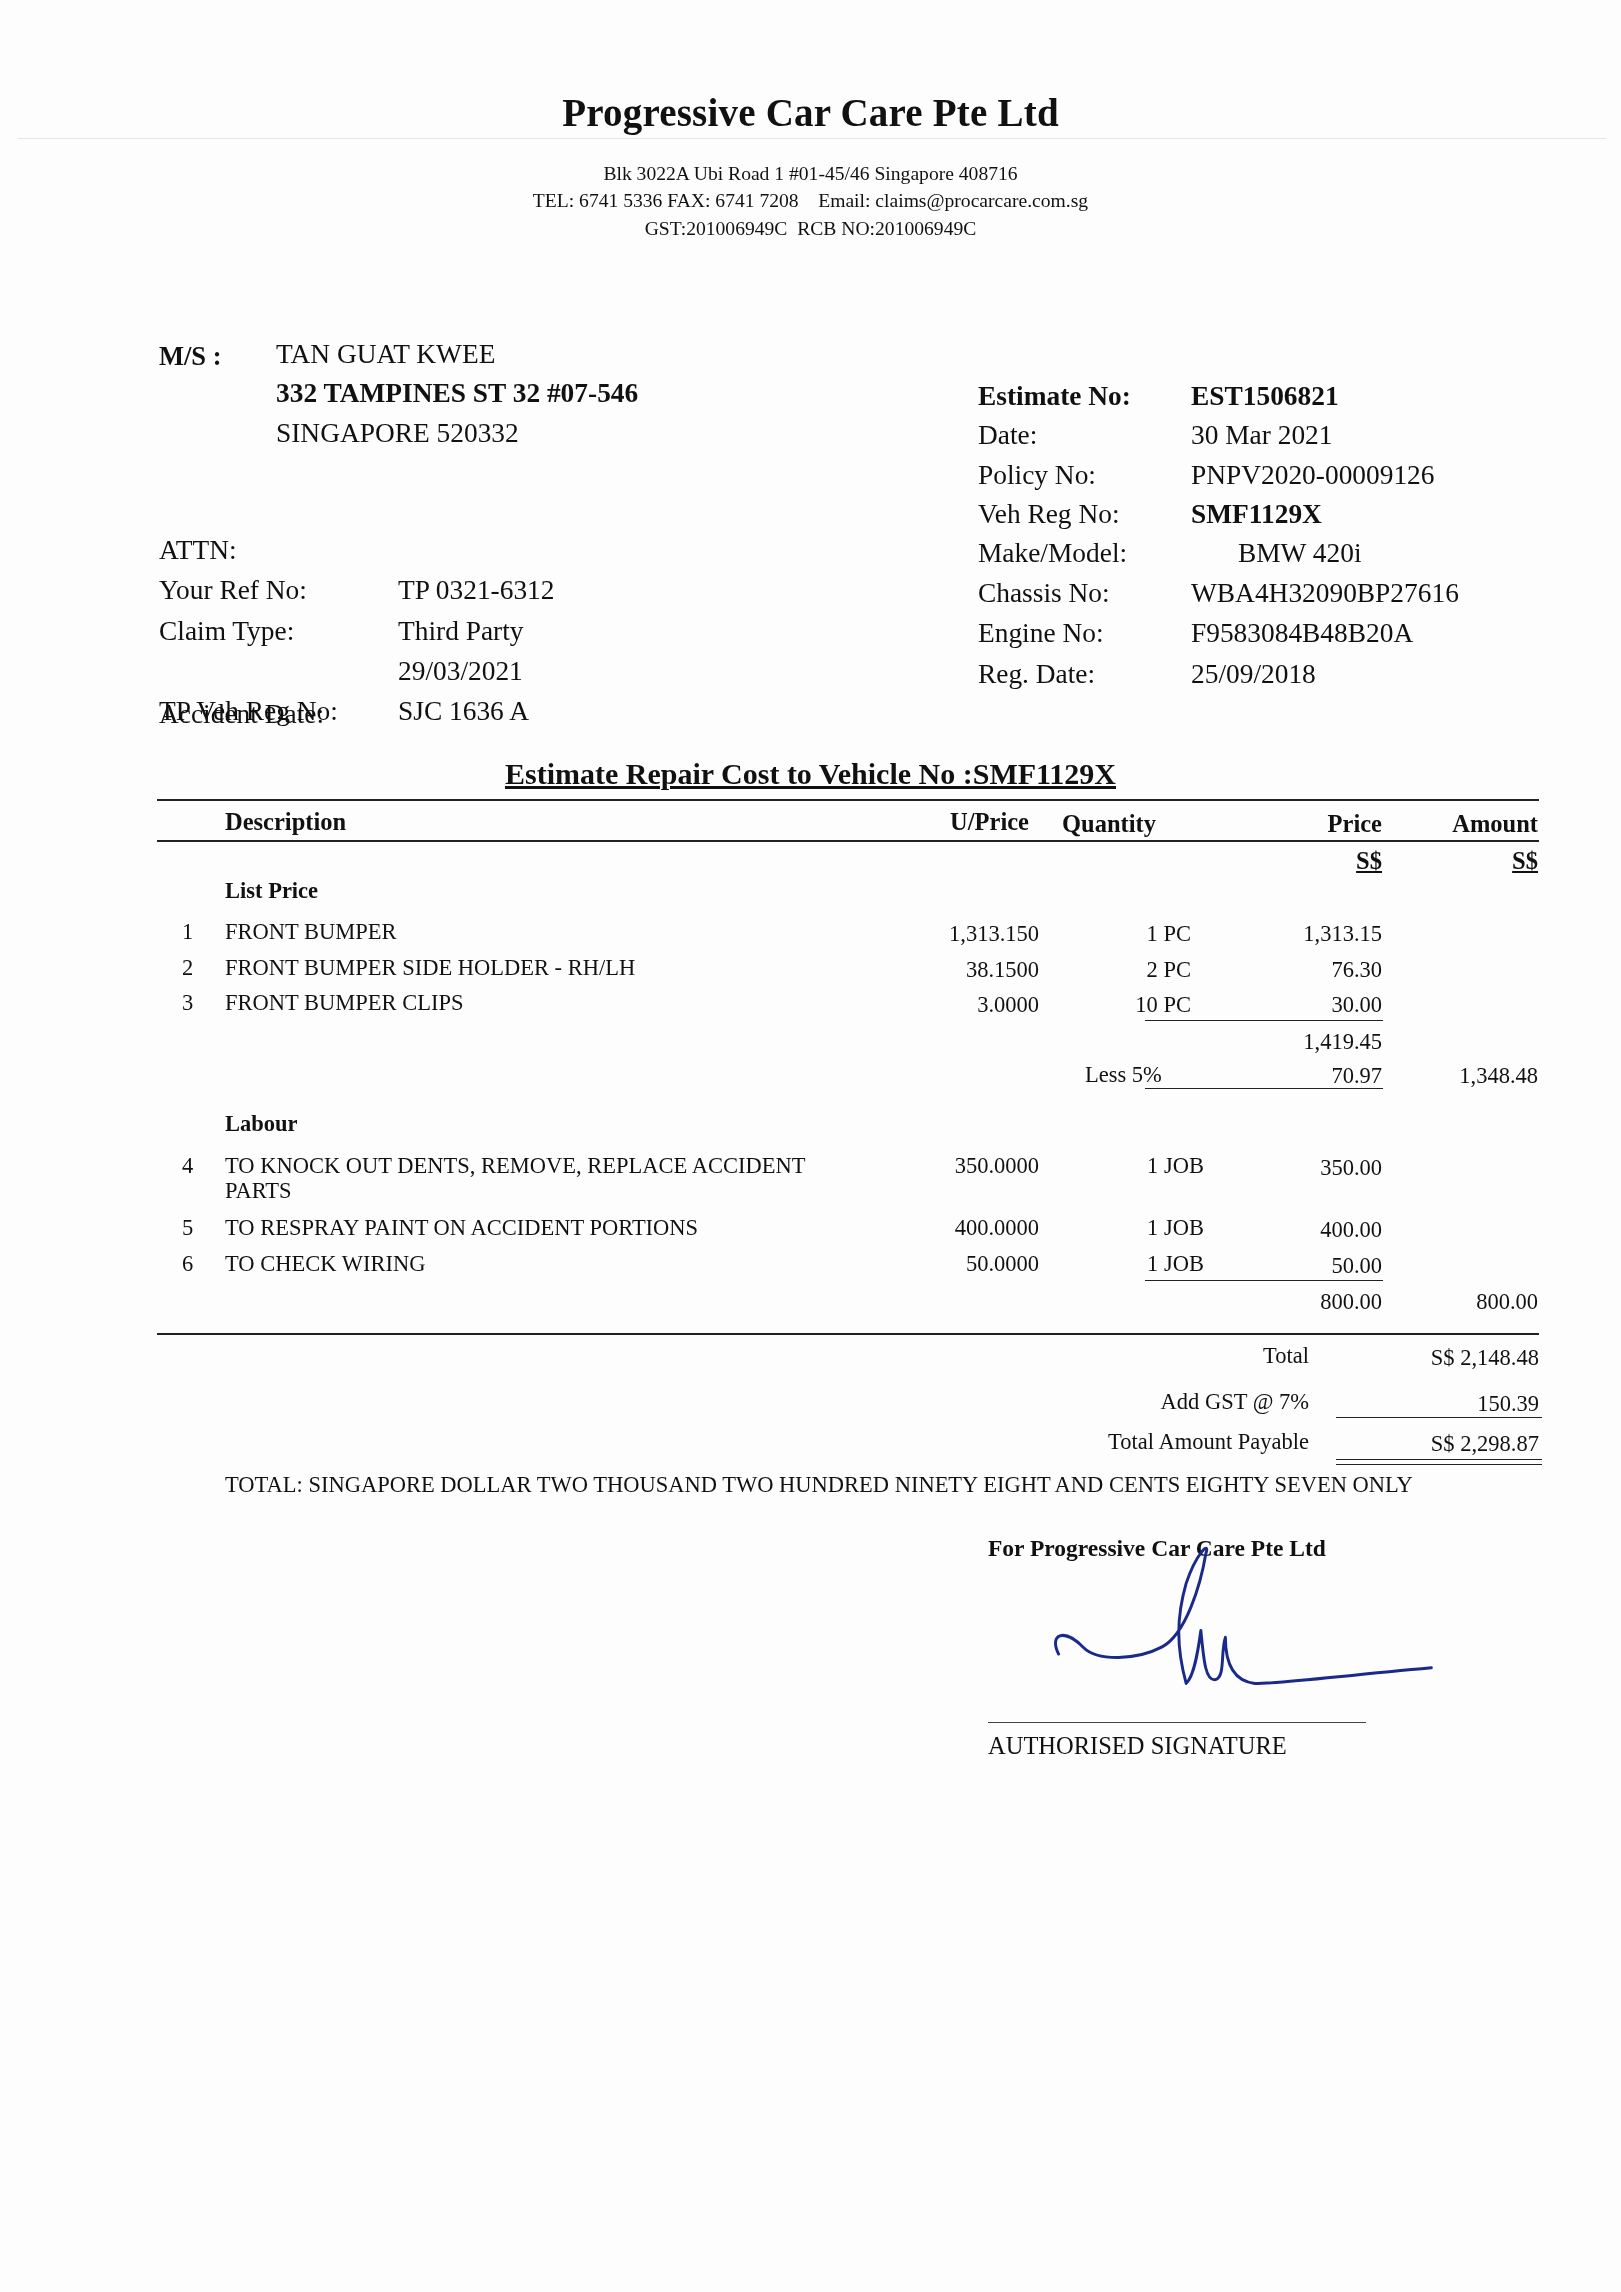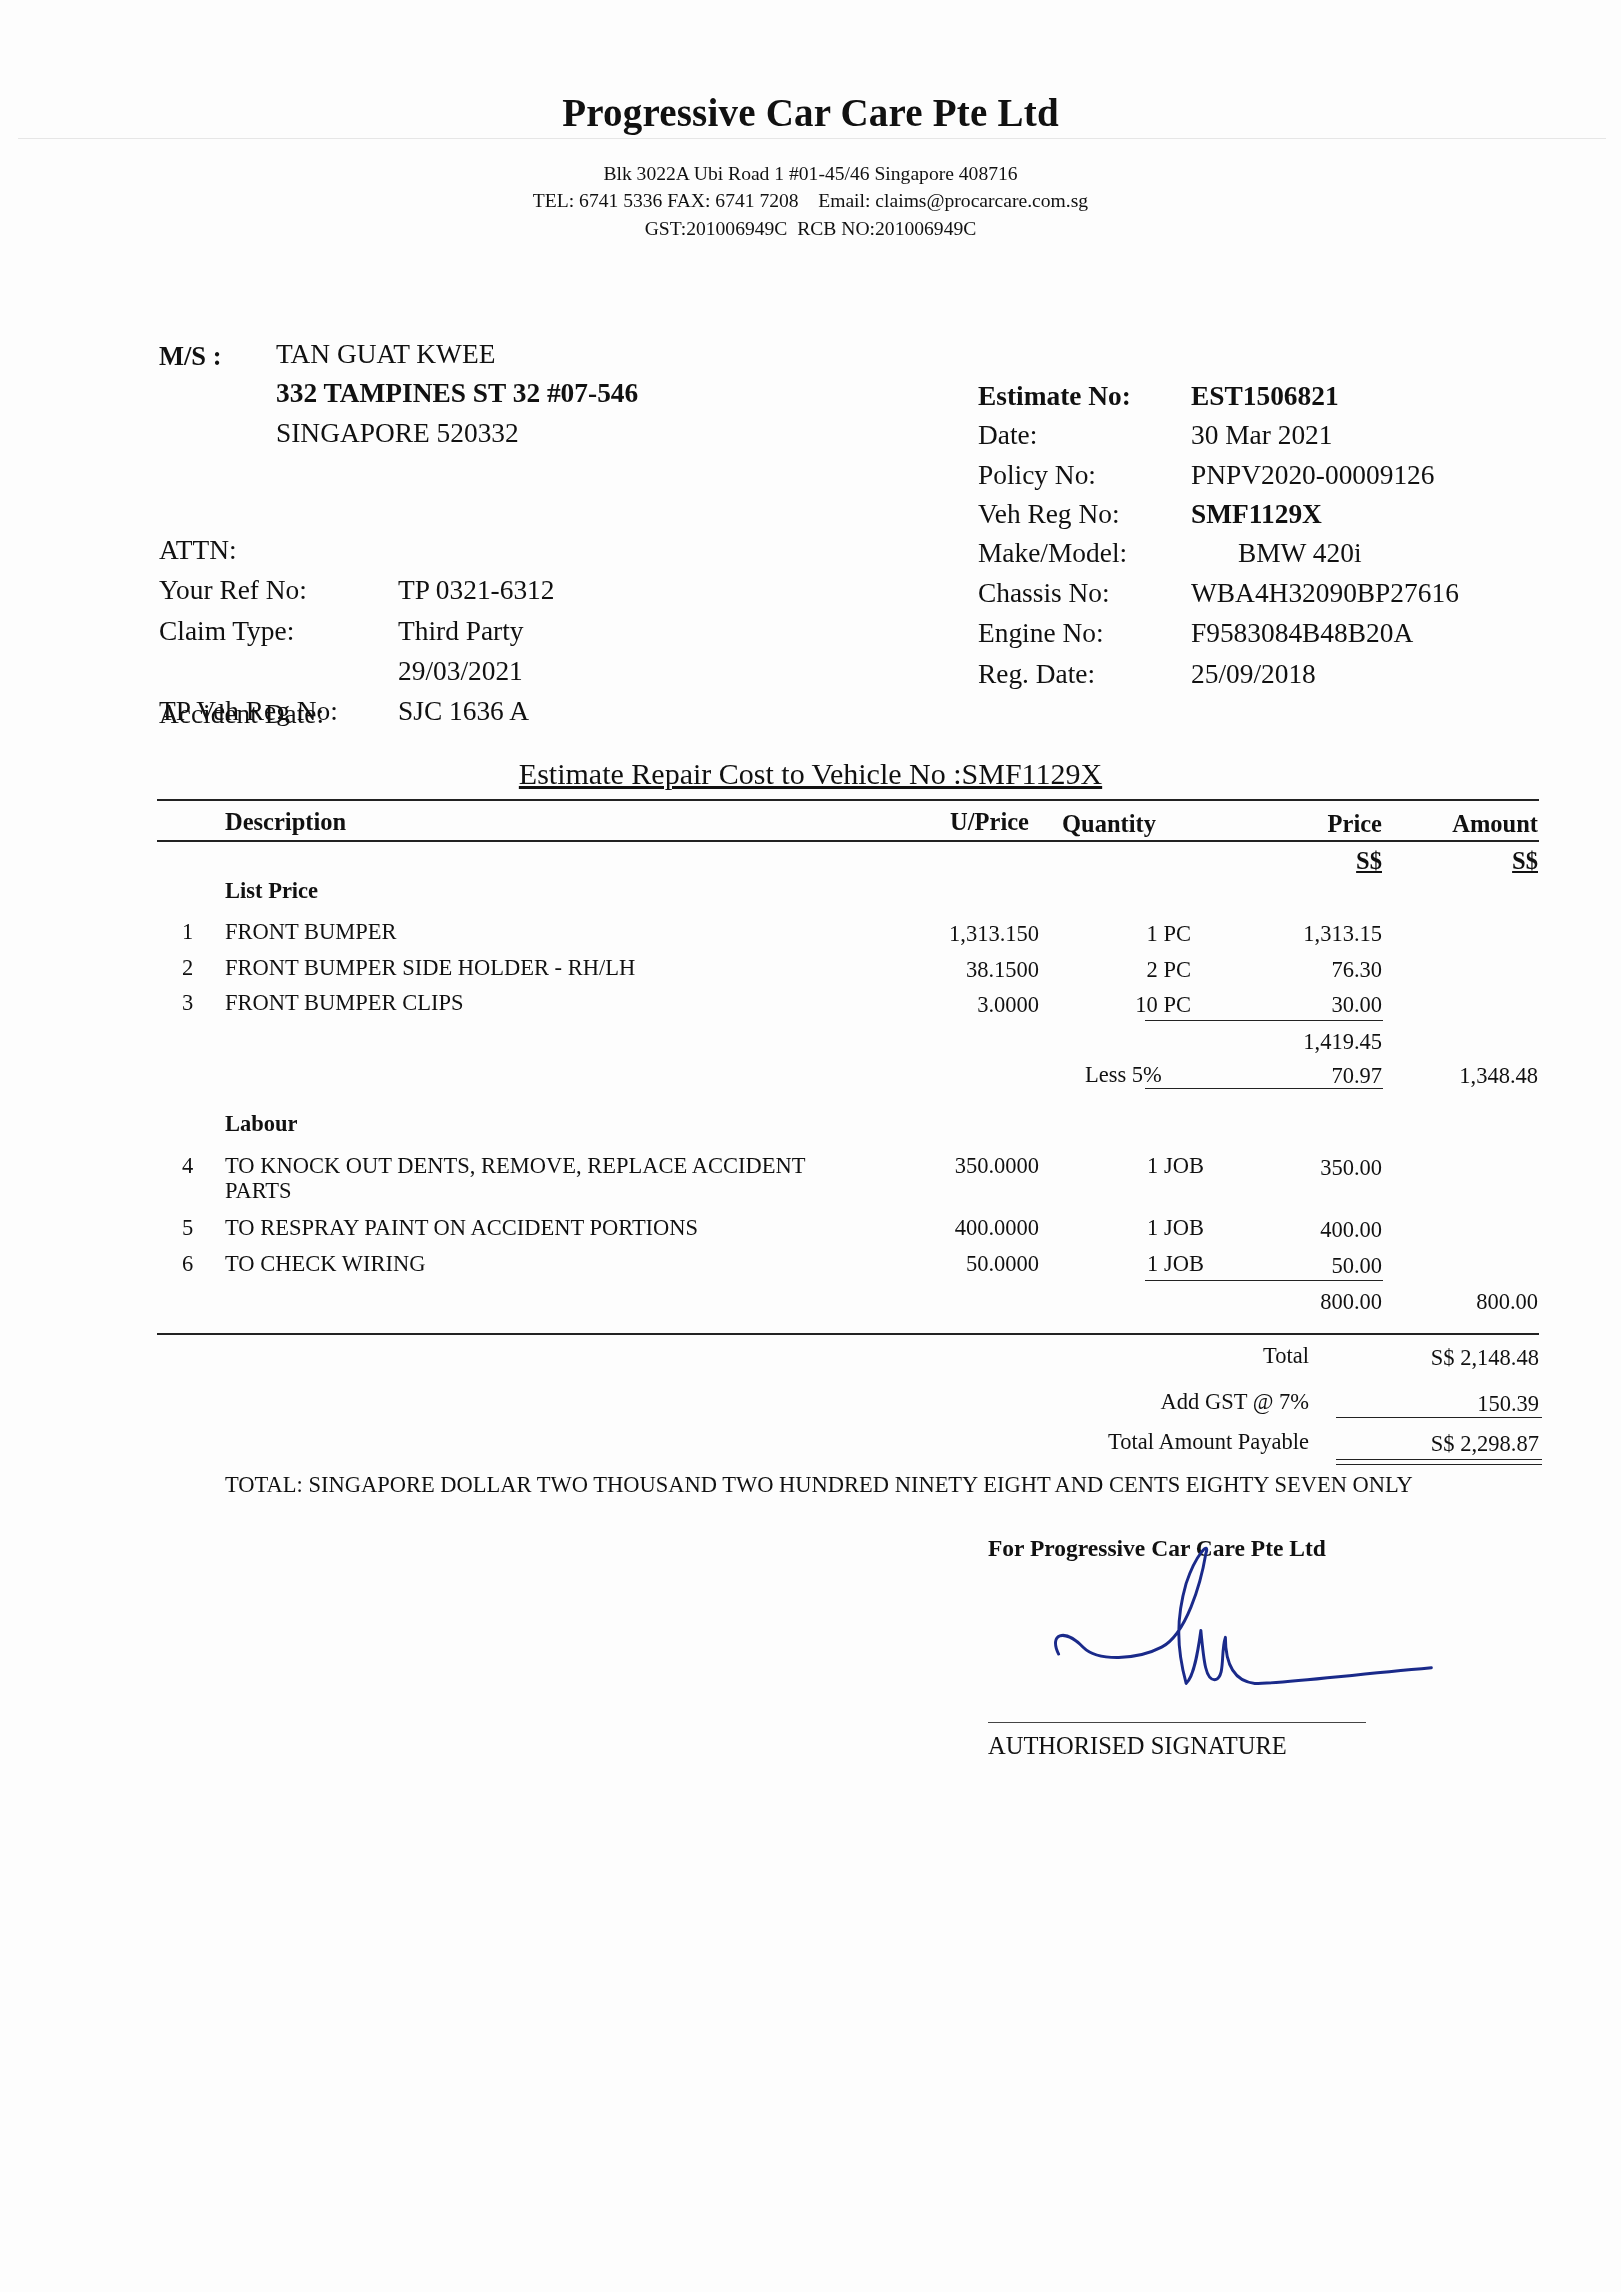--- a/index.html
+++ b/index.html
@@ -15,21 +15,21 @@
   }
   .topline { left:17.6px; width:1588px; top:138px; height:1px; background:#e6e6e6; }
   .addr { left:0; width:1621px; text-align:center; font-size:19.6px; }
   .ms-label { left:159px; top:341px; font-size:26.5px; font-weight:bold; }
   .cust { left:276px; font-size:27.4px; }
   .lbl { font-size:27.4px; }
   .val { font-size:27.4px; }
   .bold { font-weight:bold; }
   .sect-title {
     left:0; width:1621px; text-align:center; top:757px;
-    font-size:30px; font-weight:normal; text-decoration:underline;
+    font-size:30px; font-weight:bold; text-decoration:underline;
   }
   .hr { position:absolute; height:2px; background:#222; }
   .th { font-size:24.5px; font-weight:bold; }
   .cell { font-size:22.5px; }
   .r { text-align:right; }
   .num { font-size:22.5px; }
   .sig-line { left:988px; width:378px; top:1722px; height:1px; background:#444; }
 </style>
 </head>
 <body>

